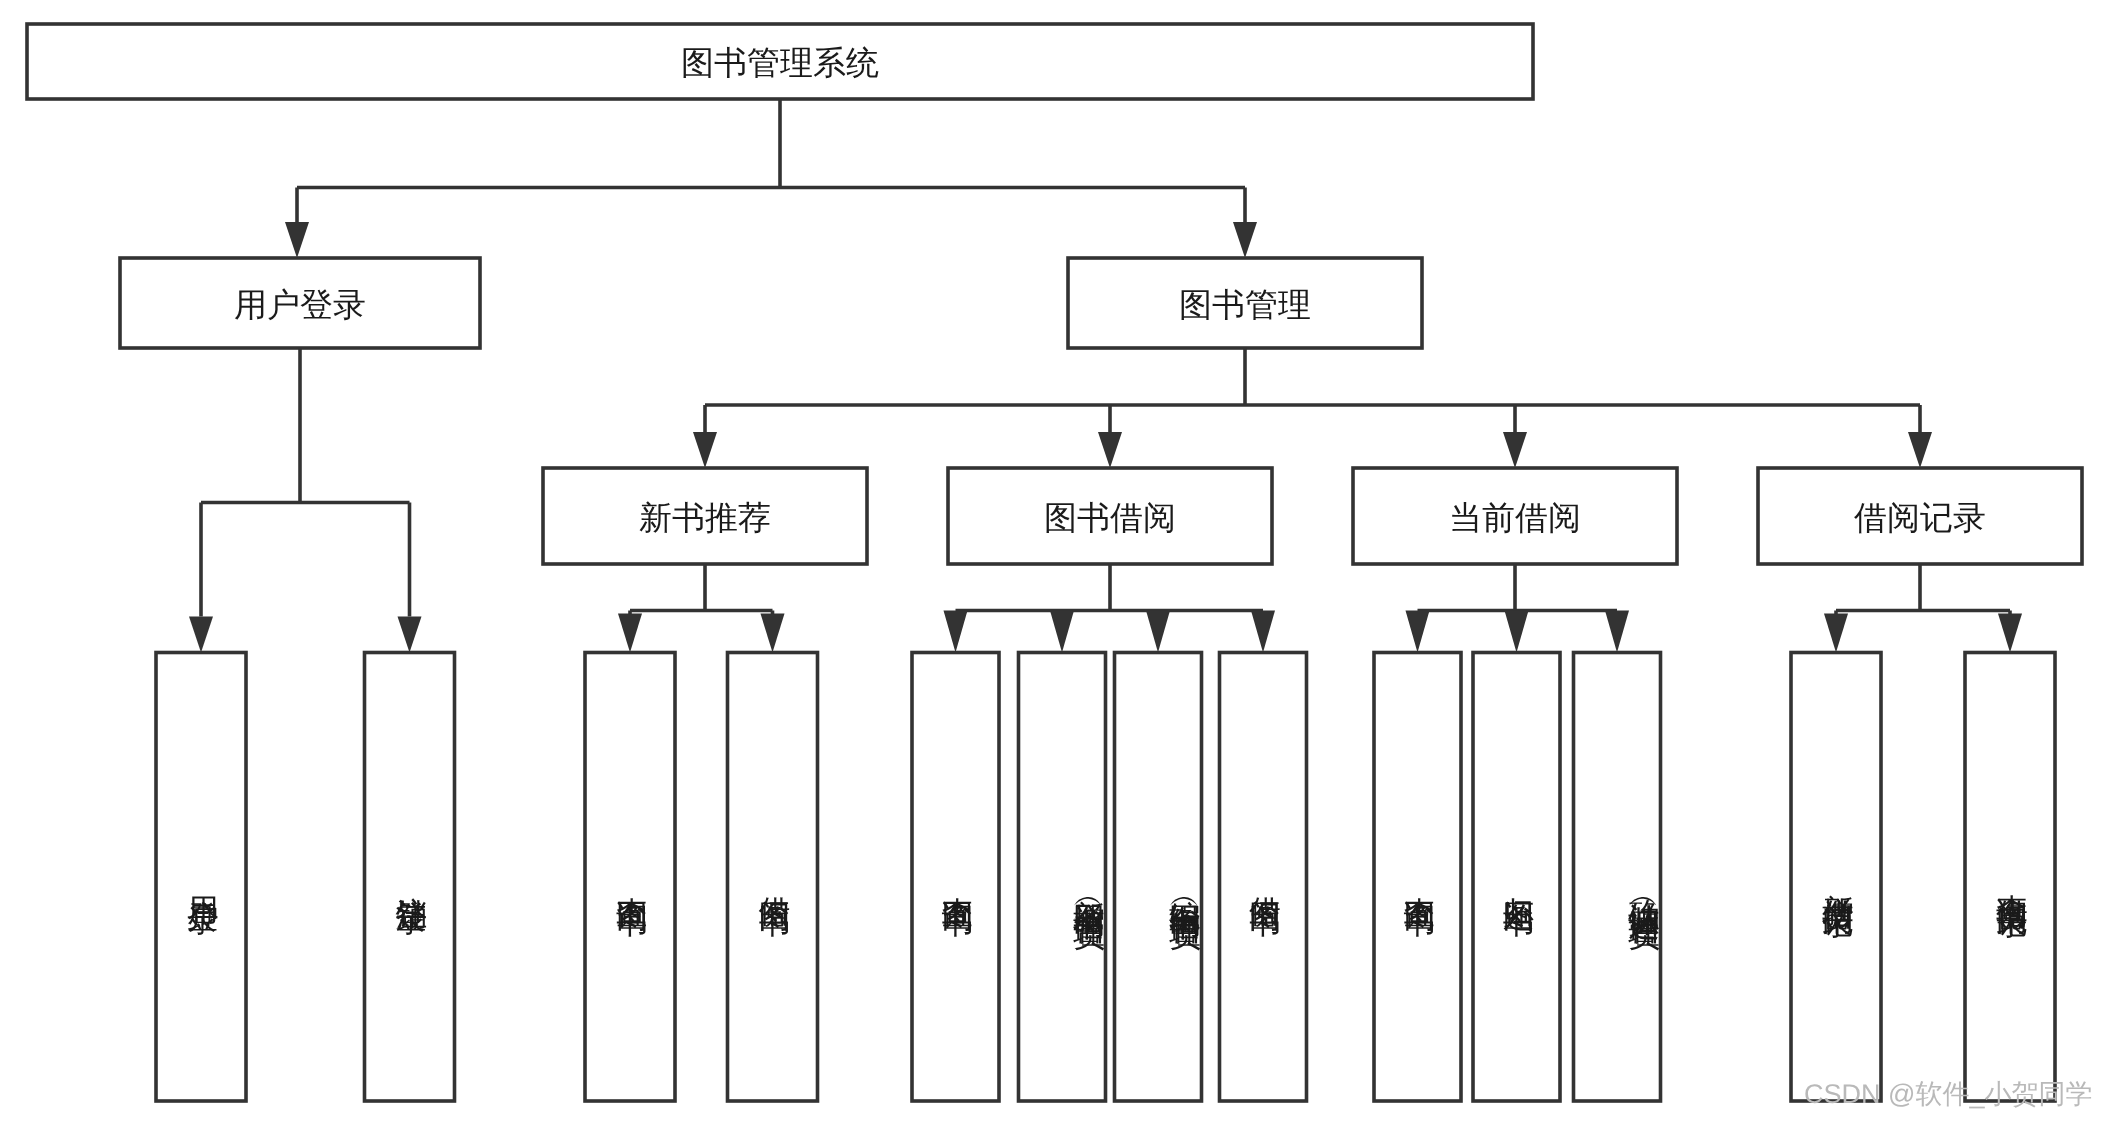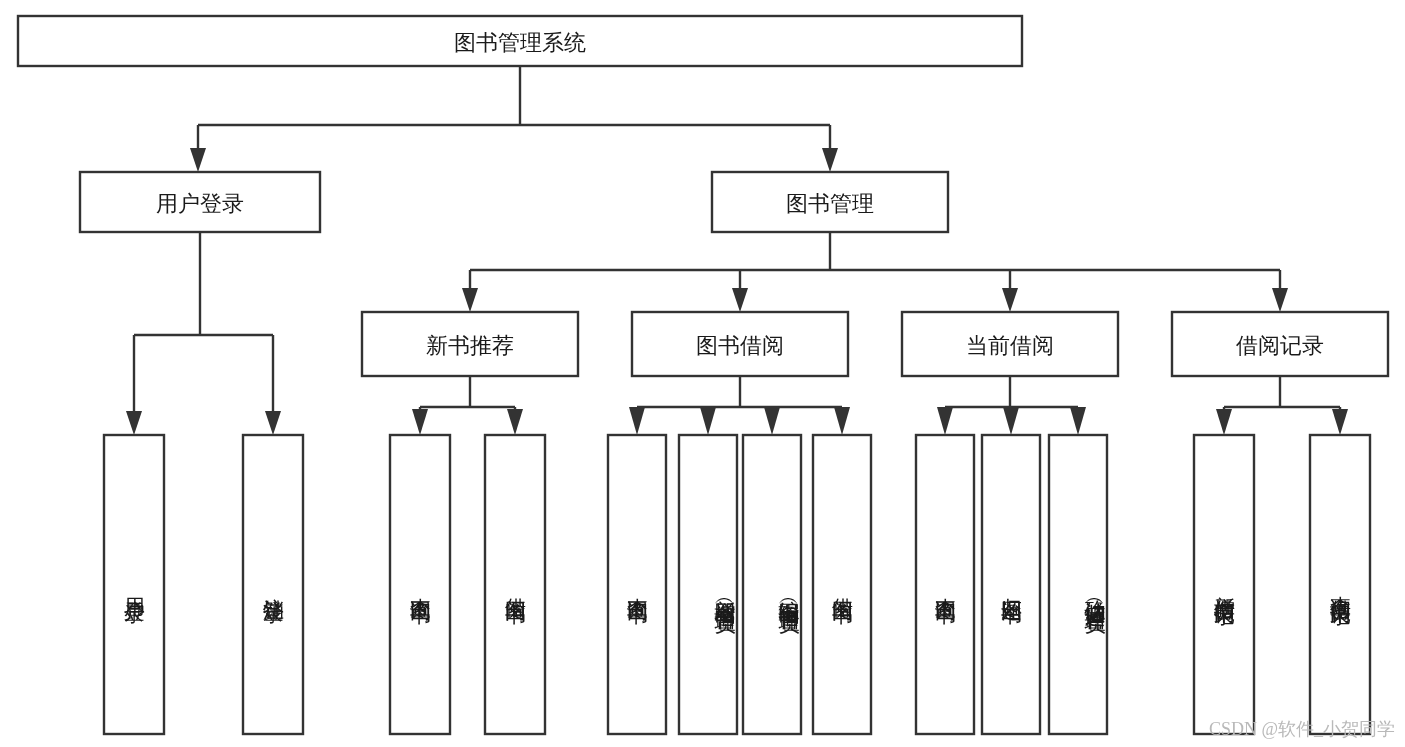--- a/index.html
+++ b/index.html
@@ -63,21 +63,21 @@
     align-items: center;
     justify-content: center;
     text-align: center;
     white-space: nowrap;
     pointer-events: none;
   }
   .watermark {
     position: absolute;
     right: 10px;
     bottom: 6px;
-    font-family: Liberation Serif, serif;
+    font-family: Liberation Sans, sans-serif;
     font-size: 18px;
     color: #b9b9b9;
     white-space: nowrap;
   }
 </style>
 </head>
 <body>
 
 <div id="diagram-root">
 

